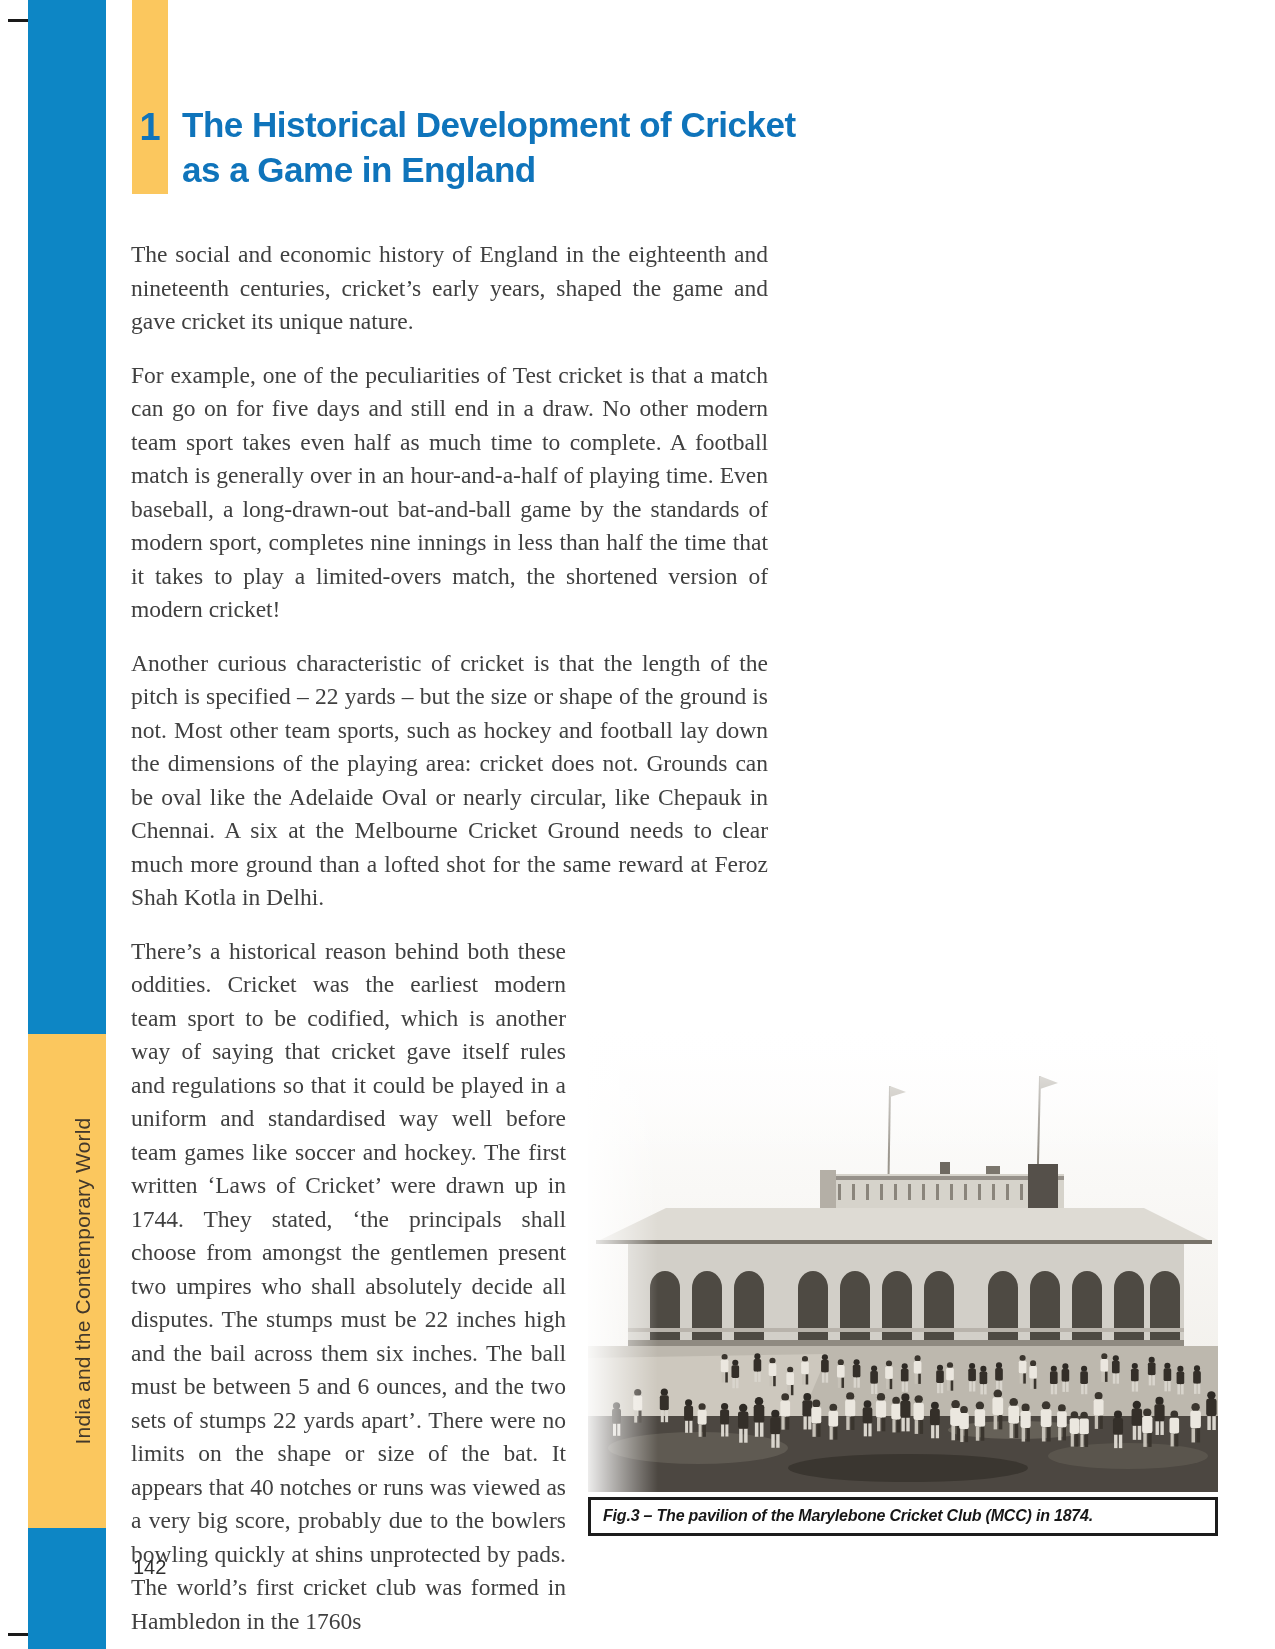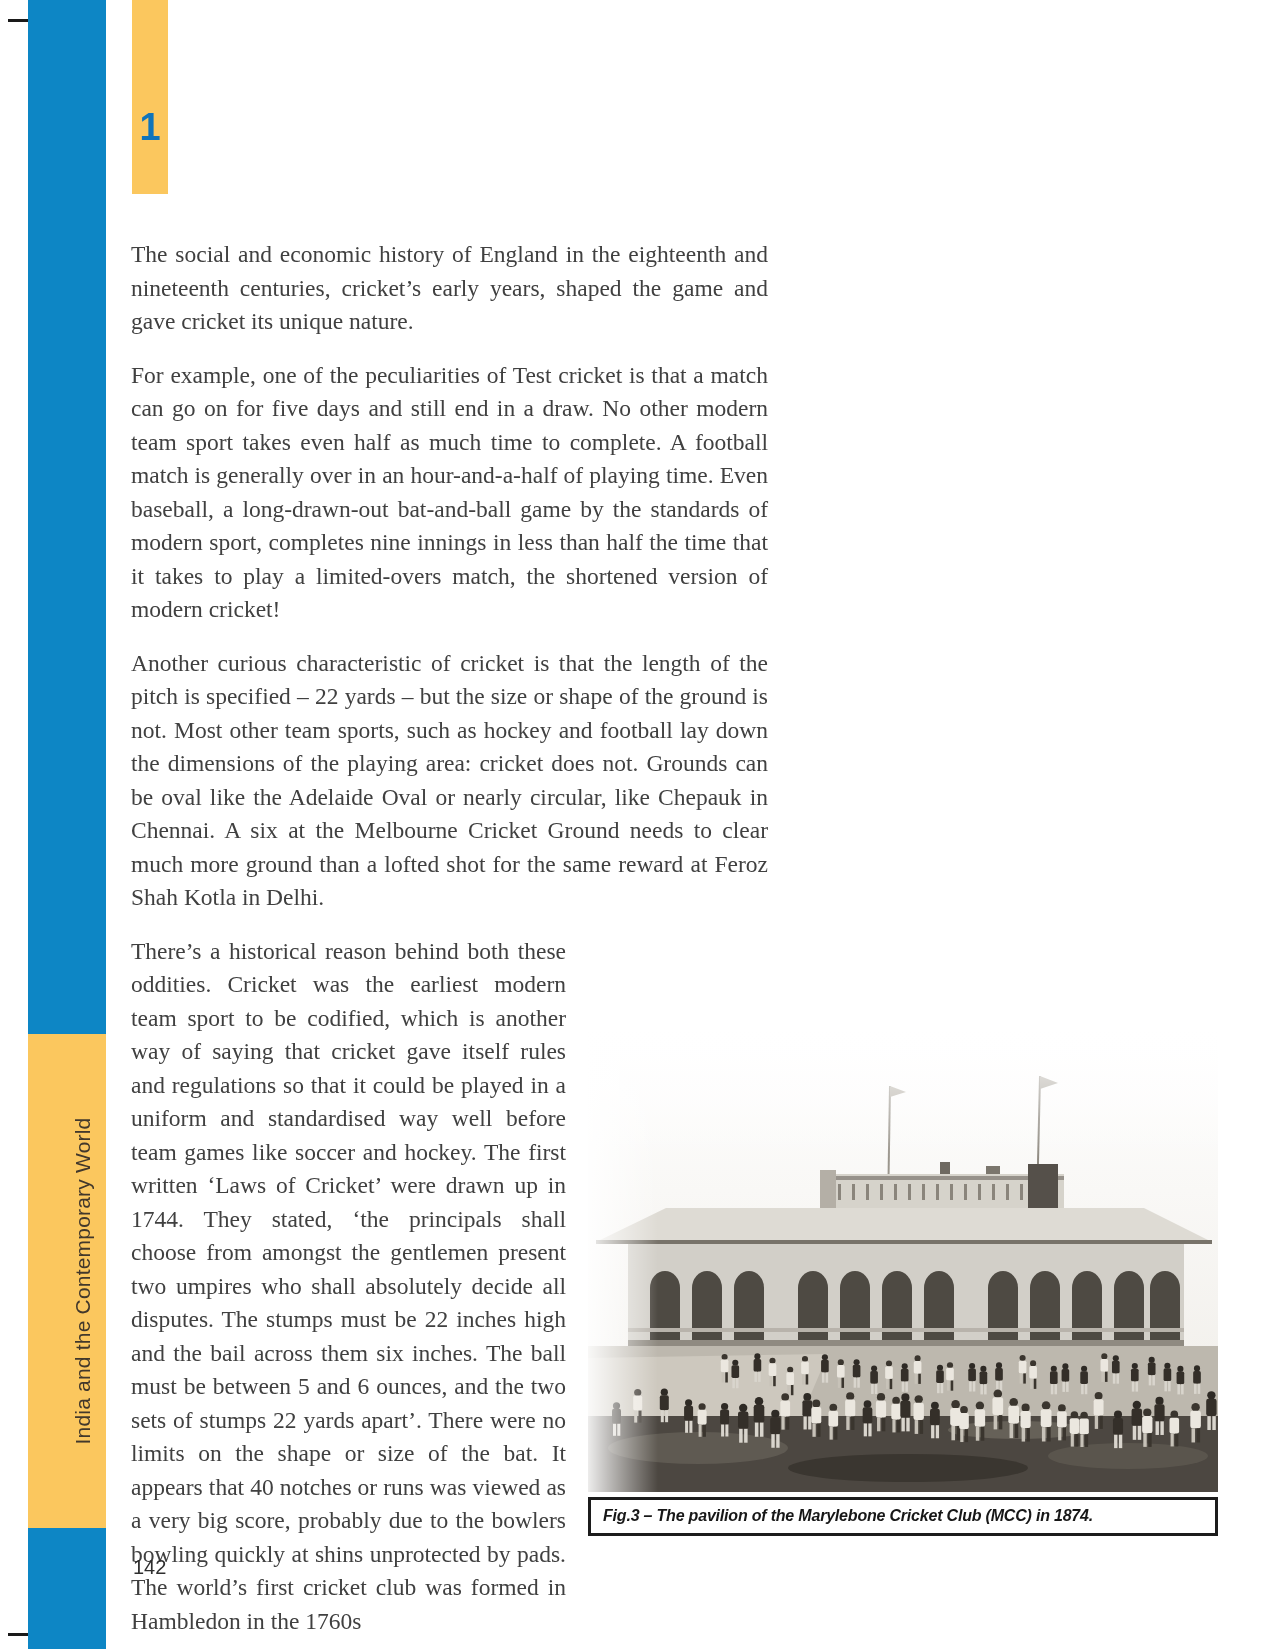--- a/index.html
+++ b/index.html
@@ -56,20 +56,24 @@
 
   <div class="bar blue-top"></div>
   <div class="bar yellow-mid"></div>
   <div class="bar blue-bottom"></div>
 
   <div class="series-label">India and the Contemporary World</div>
 
   <div class="chapter-block"></div>
   <div class="chapter-number">1</div>
 
+  <div class="chapter-title">
+    <div>The Historical Development of Cricket</div>
+    <div>as a Game in England</div>
+  </div>
 
   <div class="body-text">
     <p>The social and economic history of England in the eighteenth and nineteenth centuries, cricket’s early years, shaped the game and gave cricket its unique nature.</p>
     <p>For example, one of the peculiarities of Test cricket is that a match can go on for five days and still end in a draw. No other modern team sport takes even half as much time to complete. A football match is generally over in an hour-and-a-half of playing time. Even baseball, a long-drawn-out bat-and-ball game by the standards of modern sport, completes nine innings in less than half the time that it takes to play a limited-overs match, the shortened version of modern cricket!</p>
     <p>Another curious characteristic of cricket is that the length of the pitch is specified – 22 yards – but the size or shape of the ground is not. Most other team sports, such as hockey and football lay down the dimensions of the playing area: cricket does not. Grounds can be oval like the Adelaide Oval or nearly circular, like Chepauk in Chennai. A six at the Melbourne Cricket Ground needs to clear much more ground than a lofted shot for the same reward at Feroz Shah Kotla in Delhi.</p>
     <div class="wrap-spacer"></div>
     <p>There’s a historical reason behind both these oddities. Cricket was the earliest modern team sport to be codified, which is another way of saying that cricket gave itself rules and regulations so that it could be played in a uniform and standardised way well before team games like soccer and hockey. The first written ‘Laws of Cricket’ were drawn up in 1744. They stated, ‘the principals shall choose from amongst the gentlemen present two umpires who shall absolutely decide all disputes. The stumps must be 22 inches high and the bail across them six inches. The ball must be between 5 and 6 ounces, and the two sets of stumps 22 yards apart’. There were no limits on the shape or size of the bat. It appears that 40 notches or runs was viewed as a very big score, probably due to the bowlers bowling quickly at shins unprotected by pads. The world’s first cricket club was formed in Hambledon in the 1760s</p>
   </div>
 
   <svg class="figure-photo" viewBox="0 0 630 464" xmlns="http://www.w3.org/2000/svg">

